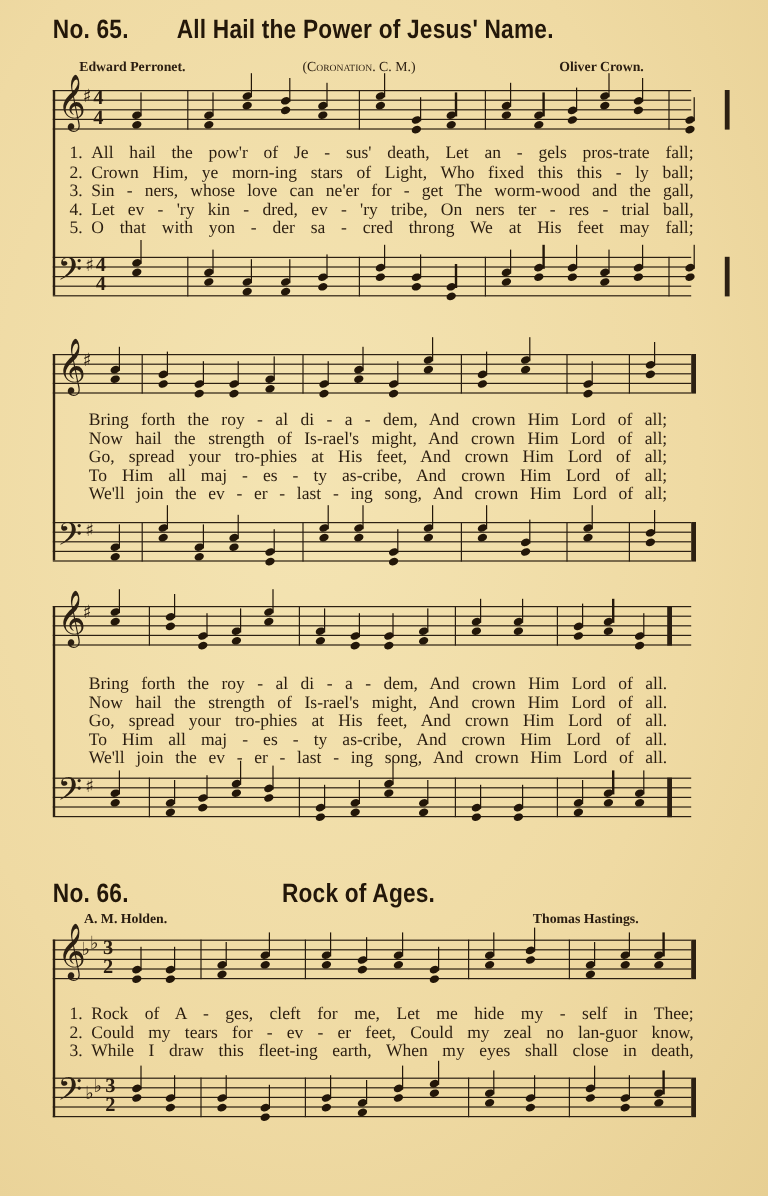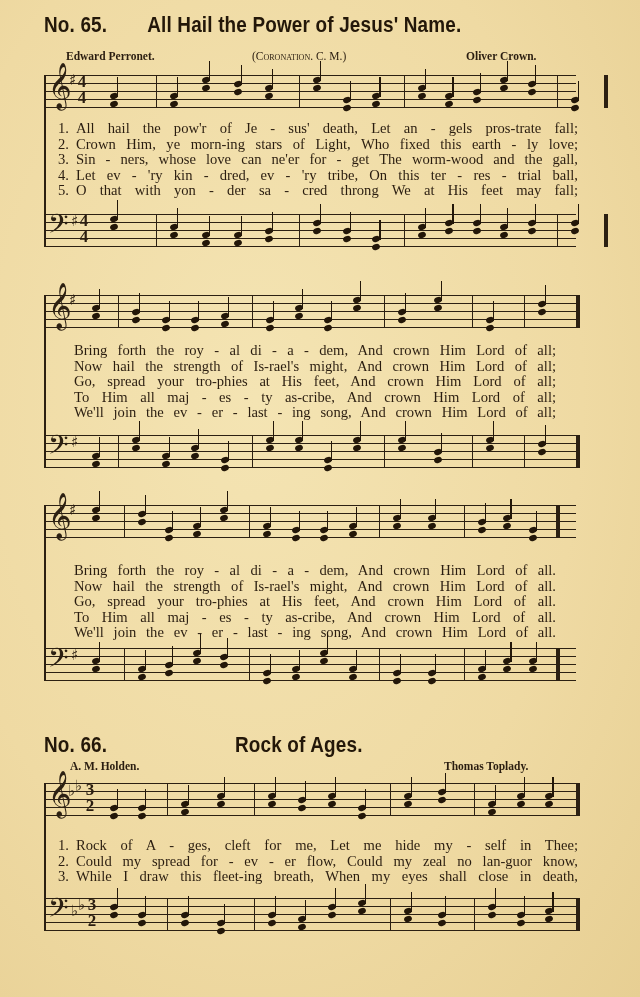--- a/index.html
+++ b/index.html
@@ -135,29 +135,29 @@
     <div class="note" style="left: 527px; top: 30px;"></div>
     <div class="stem" style="left: 534px; top: 6px; height: 20px;"></div>
   </div>
 <div class="lyrics" style="top:121px;">
   <div class="lyric-row">
       <span class="n">1.</span>
       <span class="t">All  hail  the  pow'r  of  Je - sus' death, Let  an - gels pros-trate fall;</span>
     </div>
   <div class="lyric-row">
       <span class="n">2.</span>
-      <span class="t">Crown Him, ye  morn-ing stars  of  Light, Who fixed this earth - ly  love;</span>
+      <span class="t">Crown Him, ye  morn-ing stars  of  Light, Who fixed this this - ly  ball;</span>
     </div>
   <div class="lyric-row">
       <span class="n">3.</span>
       <span class="t">Sin - ners, whose love  can ne'er  for - get  The worm-wood and the gall,</span>
     </div>
   <div class="lyric-row">
       <span class="n">4.</span>
-      <span class="t">Let  ev - 'ry  kin - dred,  ev - 'ry  tribe,  On  this  ter - res - trial ball,</span>
+      <span class="t">Let  ev - 'ry  kin - dred,  ev - 'ry  tribe,  On  ners  ter - res - trial ball,</span>
     </div>
   <div class="lyric-row">
       <span class="n">5.</span>
       <span class="t">O  that  with  yon - der  sa - cred throng  We  at  His  feet  may fall;</span>
     </div>
 </div>
 <div class="staff" id="s1b" style="top:214px;">
   <div class="line" style="top:0"></div>
     <div class="line" style="top:8px"></div>
     <div class="line" style="top:16px"></div>
@@ -474,21 +474,21 @@
     <div class="note" style="left: 484.667px; top: 10px;"></div>
     <div class="note" style="left: 484.667px; top: 18px;"></div>
     <div class="stem" style="left: 491.667px; top: -6px; height: 20px;"></div>
   </div>
 
 <div class="hymn-title" style="top:732px;">
   <span class="num" style="width:222px;">No. 66.</span><span>Rock of Ages.</span>
 </div>
 <div class="credits" style="top:760px;">
   <span style="left:70px;">A. M. Holden.</span>
-  <span style="left:444px;">Thomas Toplady.</span>
+  <span style="left:444px;">Thomas Hastings.</span>
 </div>
 
 <div class="brace-line" style="left:44px; top:783px; height:148px;"></div>
 <div class="staff" id="s4t" style="top:783px;">
   <div class="line" style="top:0"></div>
     <div class="line" style="top:8px"></div>
     <div class="line" style="top:16px"></div>
     <div class="line" style="top:24px"></div>
     <div class="line" style="top:32px"></div>
   <span class="clef">𝄞</span>
@@ -543,25 +543,25 @@
     <div class="note" style="left: 501.333px; top: 18px;"></div>
     <div class="stem" style="left: 508.333px; top: -6px; height: 20px;"></div>
   </div>
 <div class="lyrics" style="top:838px;">
   <div class="lyric-row">
       <span class="n">1.</span>
       <span class="t">Rock of  A - ges,  cleft  for  me,  Let  me  hide  my - self  in  Thee;</span>
     </div>
   <div class="lyric-row">
       <span class="n">2.</span>
-      <span class="t">Could my spread  for - ev - er  flow,  Could my zeal  no  lan-guor know,</span>
+      <span class="t">Could my tears  for - ev - er  feet,  Could my zeal  no  lan-guor know,</span>
     </div>
   <div class="lyric-row">
       <span class="n">3.</span>
-      <span class="t">While  I  draw  this  fleet-ing breath, When my eyes  shall close  in  death,</span>
+      <span class="t">While  I  draw  this  fleet-ing earth, When my eyes  shall close  in  death,</span>
     </div>
 </div>
 <div class="staff" id="s4b" style="top:898px;">
   <div class="line" style="top:0"></div>
     <div class="line" style="top:8px"></div>
     <div class="line" style="top:16px"></div>
     <div class="line" style="top:24px"></div>
     <div class="line" style="top:32px"></div>
   <span class="clef bass">𝄢</span>
   <span class="keysig" style="left:27px; top:4px;">♭</span>

